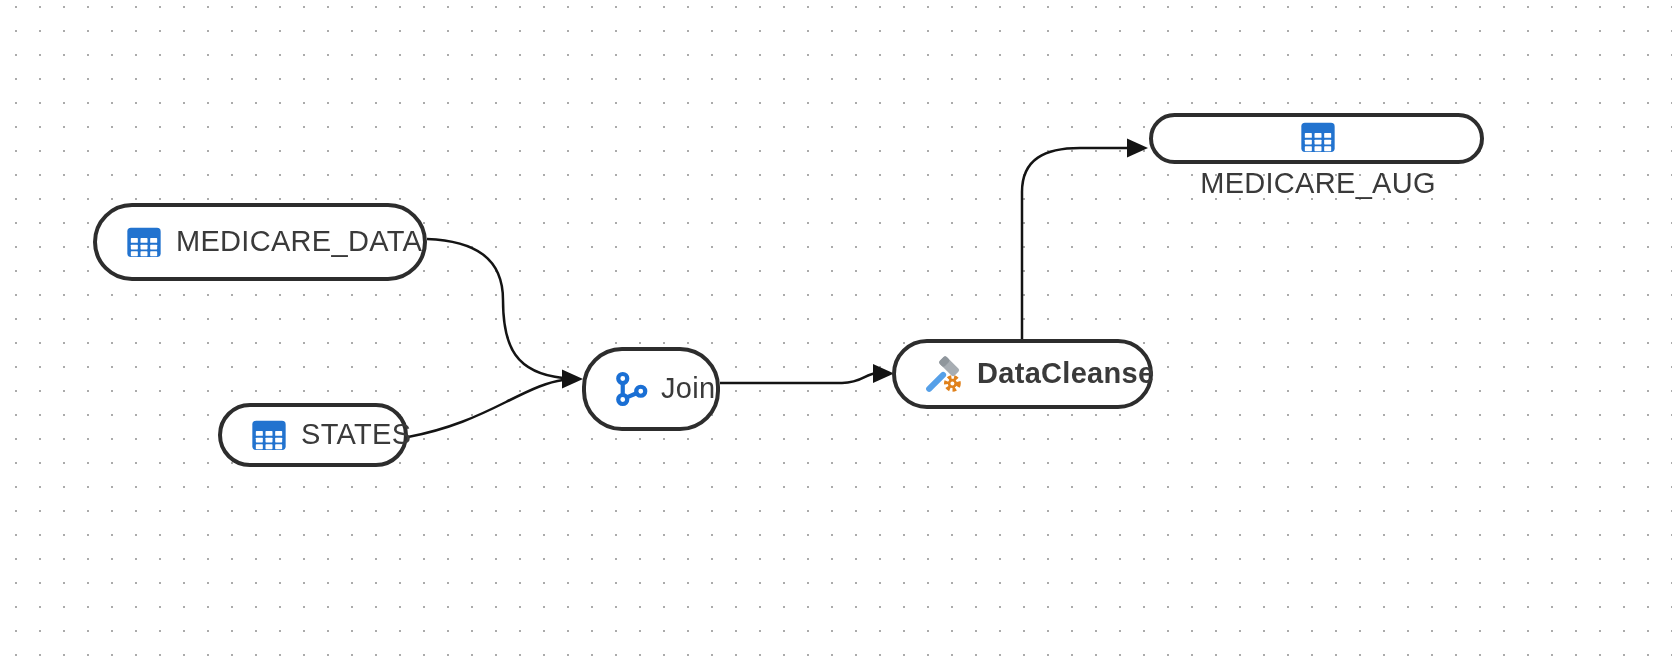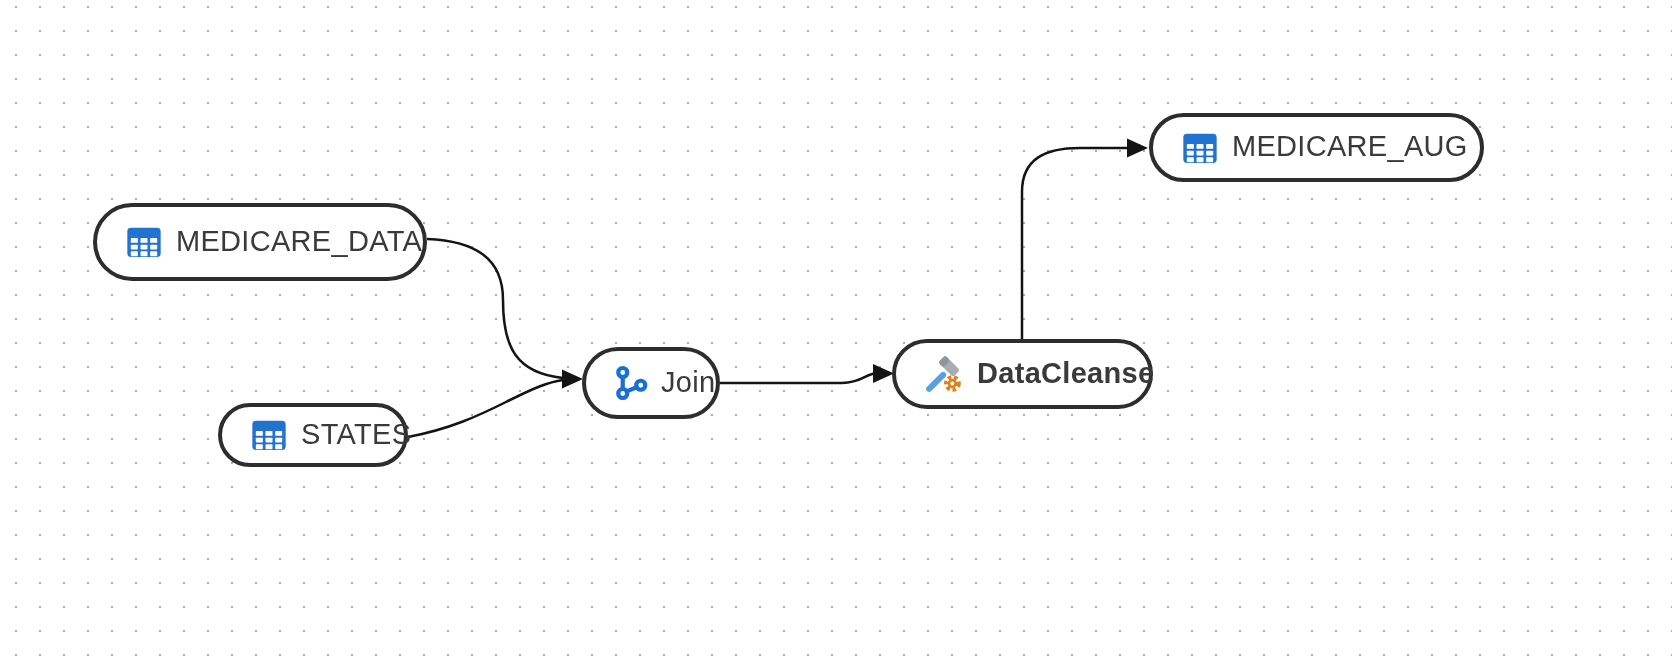--- a/index.html
+++ b/index.html
@@ -49,23 +49,23 @@
     letter-spacing: 0.3px;
     white-space: nowrap;
     line-height: 1;
     padding-bottom: 2px;
   }
   .node svg { flex: 0 0 auto; display: block; }
 
   
   #node-medicare-data { left: 93px;  top: 203px; width: 334px; height: 78px; }
   #node-states        { left: 218px; top: 403px; width: 190px; height: 64px; }
-  #node-join          { left: 582px; top: 347px; width: 138px; height: 72px; }
+  #node-join          { left: 582px; top: 347px; width: 138px; height: 84px; }
   #node-datacleanse   { left: 892px; top: 339px; width: 261px; height: 70px; font-weight: bold; }
-  #node-medicare-aug  { left: 1149px; top: 113px; width: 335px; height: 69px; }
+  #node-medicare-aug  { left: 1149px; top: 113px; width: 335px; height: 51px; flex-direction: column; }
 </style>
 </head>
 <body>
 
 <div class="canvas">
 
   <svg class="edges" viewBox="0 0 1672 660" xmlns="http://www.w3.org/2000/svg">
     <path d="M 427 239 C 475 241 503 258 503 300 C 503 347 516 373 563 378"></path>
     <path d="M 408 437 C 450 429 478 416 506 402 C 534 388 548 382 563 380"></path>
     <polygon points="583,379 562,369.5 562,388.5"></polygon>

